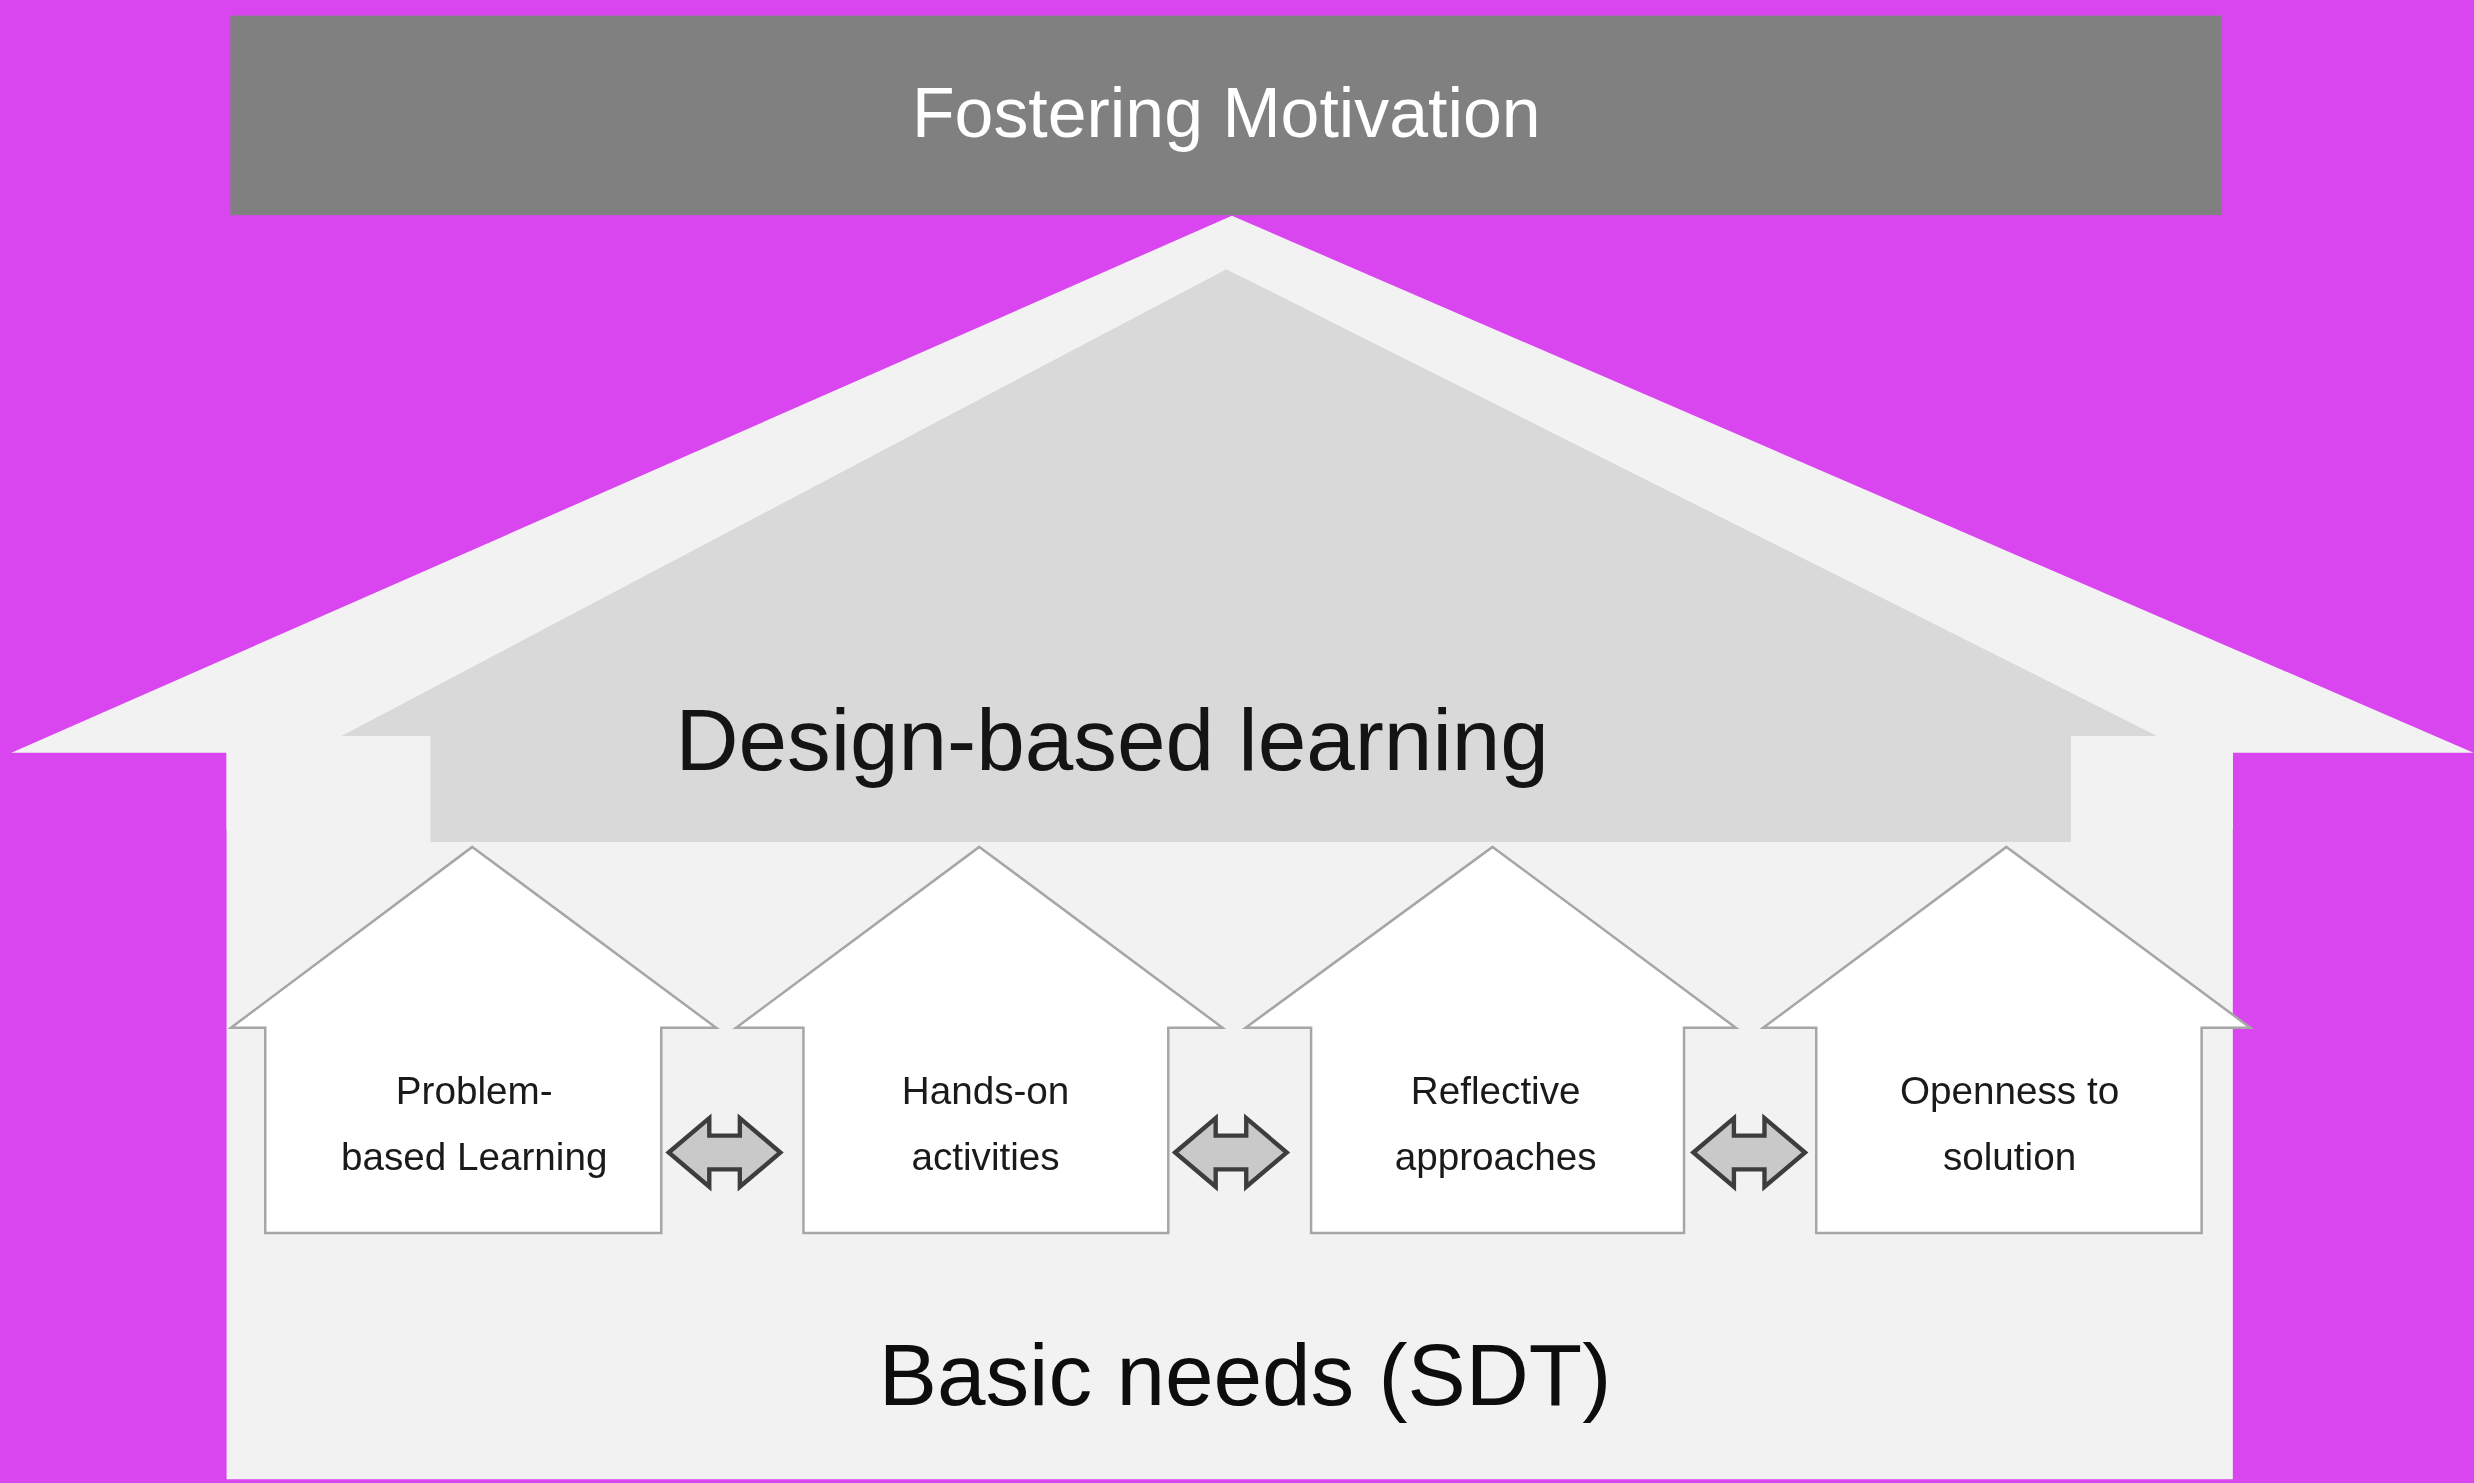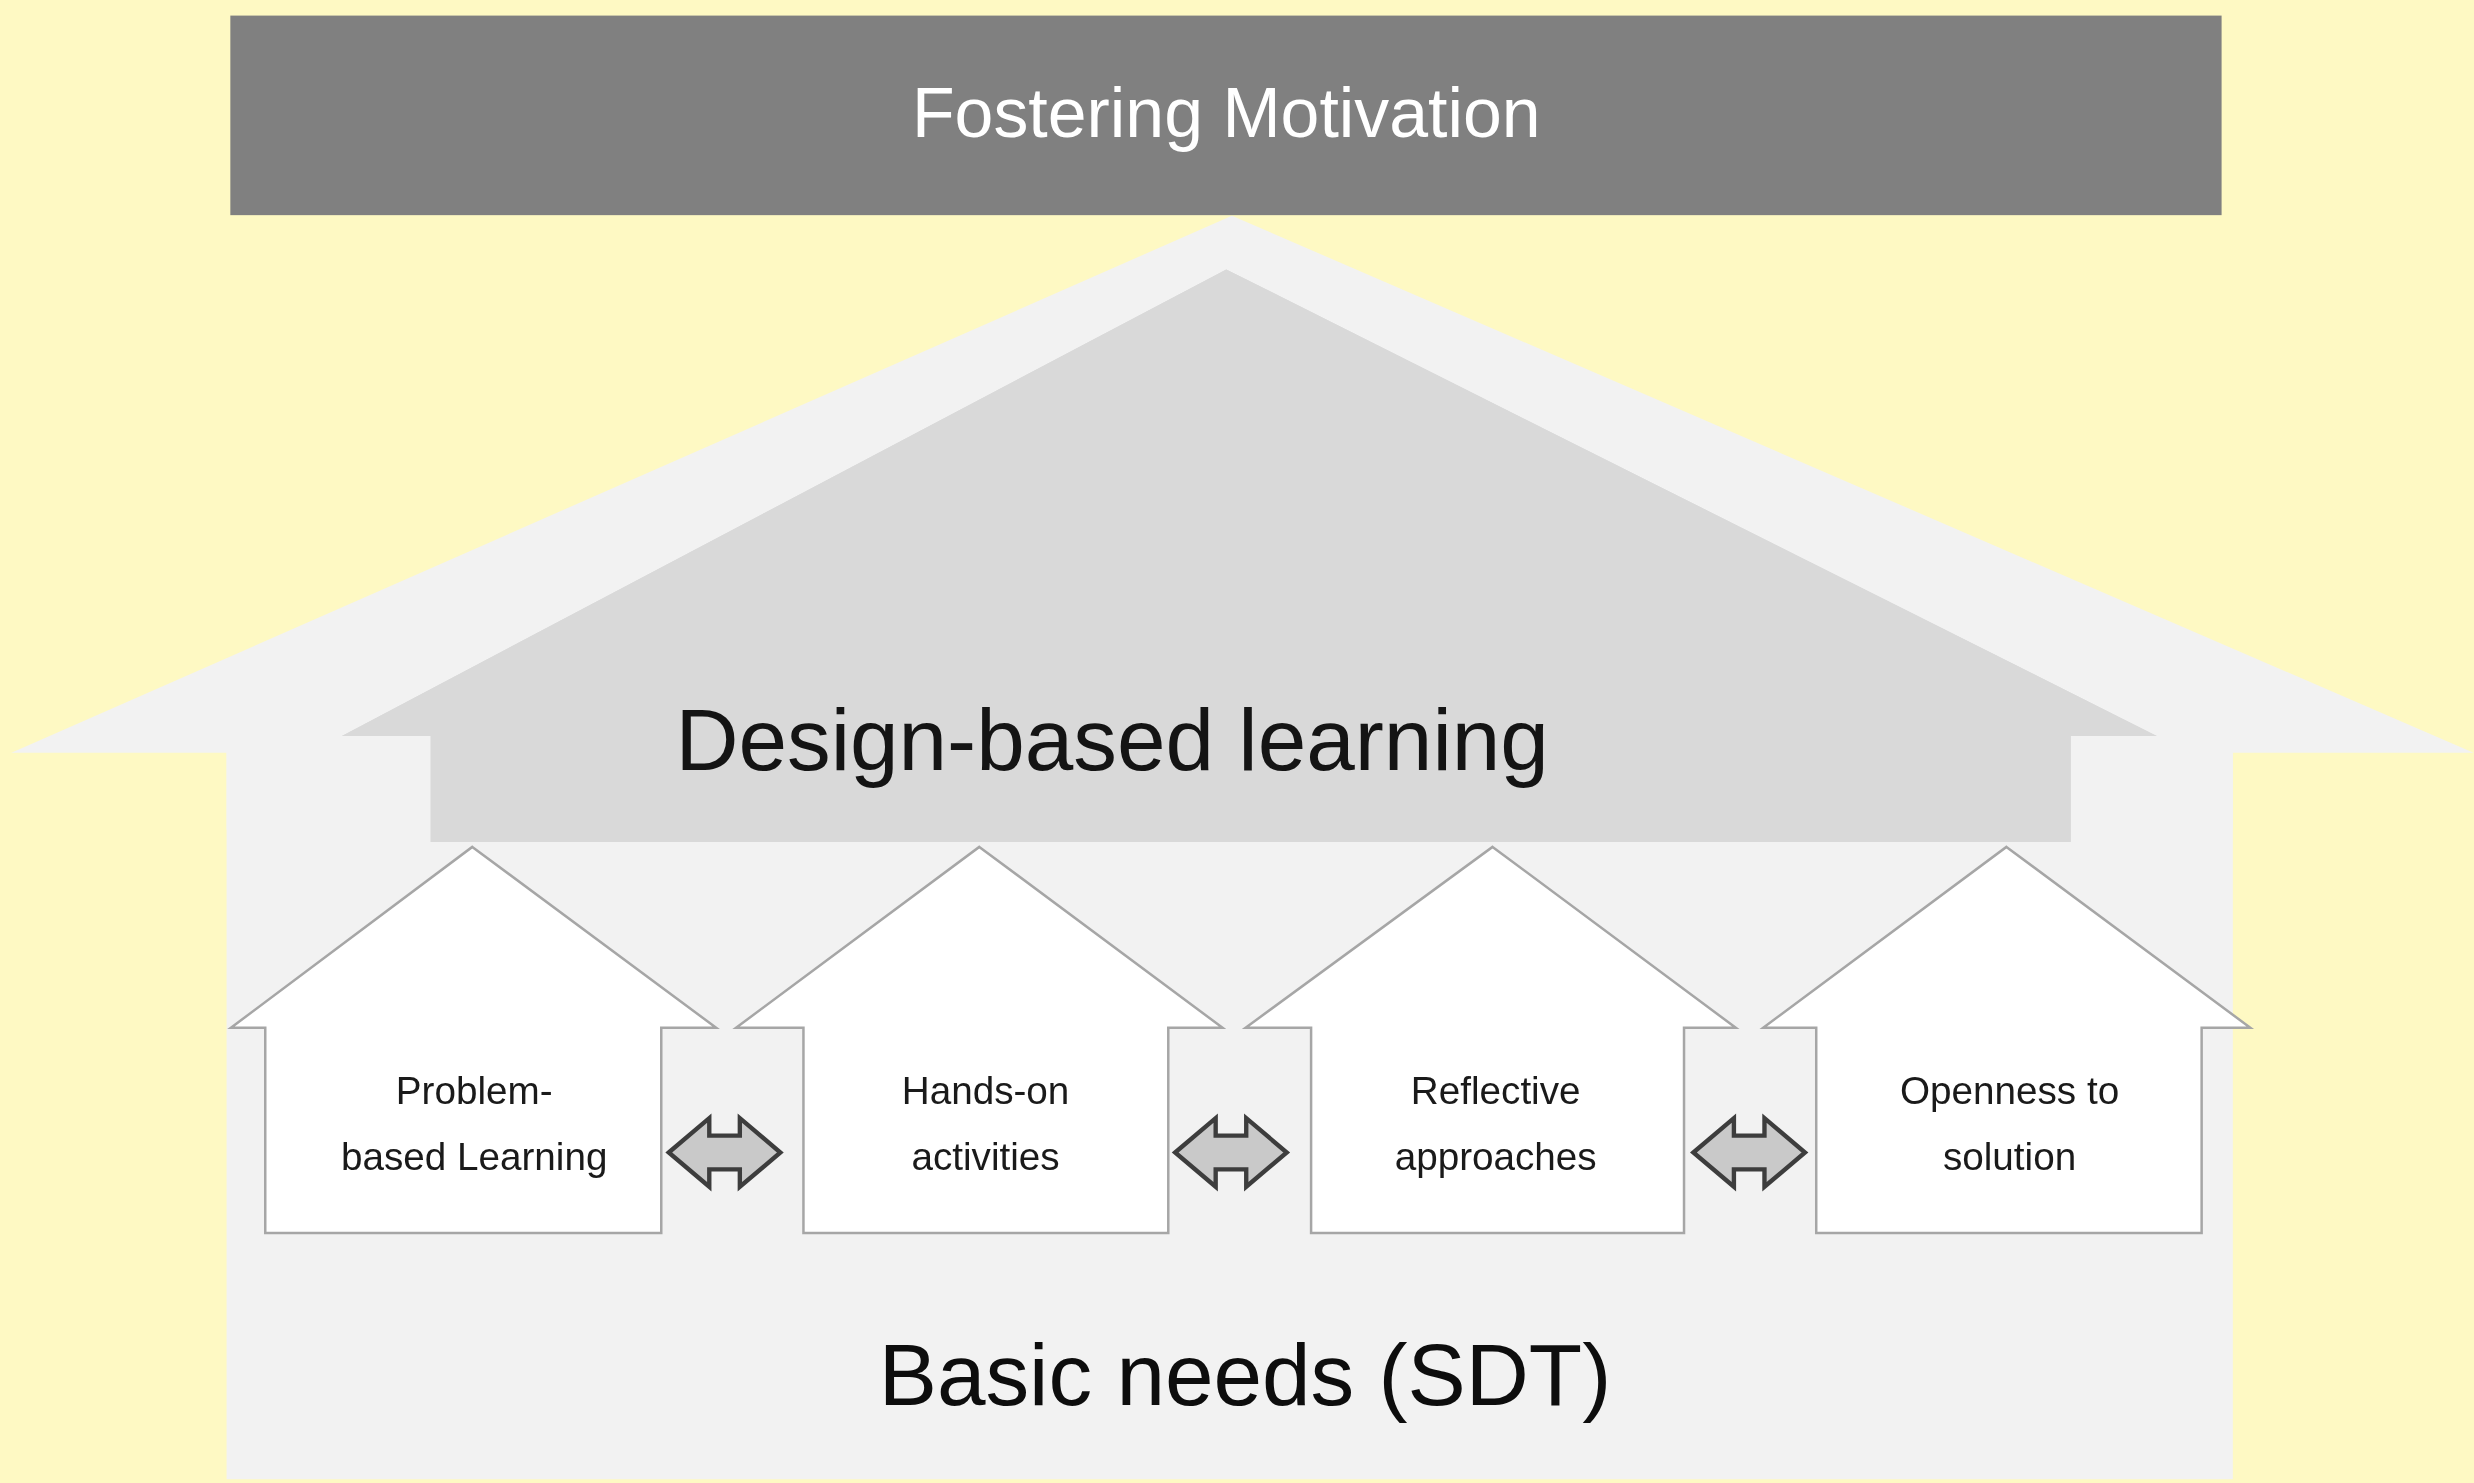--- a/index.html
+++ b/index.html
@@ -8,21 +8,21 @@
     padding: 0;
     background: #ffffff;
   }
   body {
     font-family: "Liberation Sans", "DejaVu Sans", sans-serif;
   }
   #stage {
     position: relative;
     width: 2475px;
     height: 1483px;
-    background: #fef9c3;
+    background: #d946ef;
     overflow: hidden;
   }
   #diagram-svg {
     position: absolute;
     left: 0;
     top: 0;
     width: 2475px;
     height: 1483px;
   }
   .svg-text {

